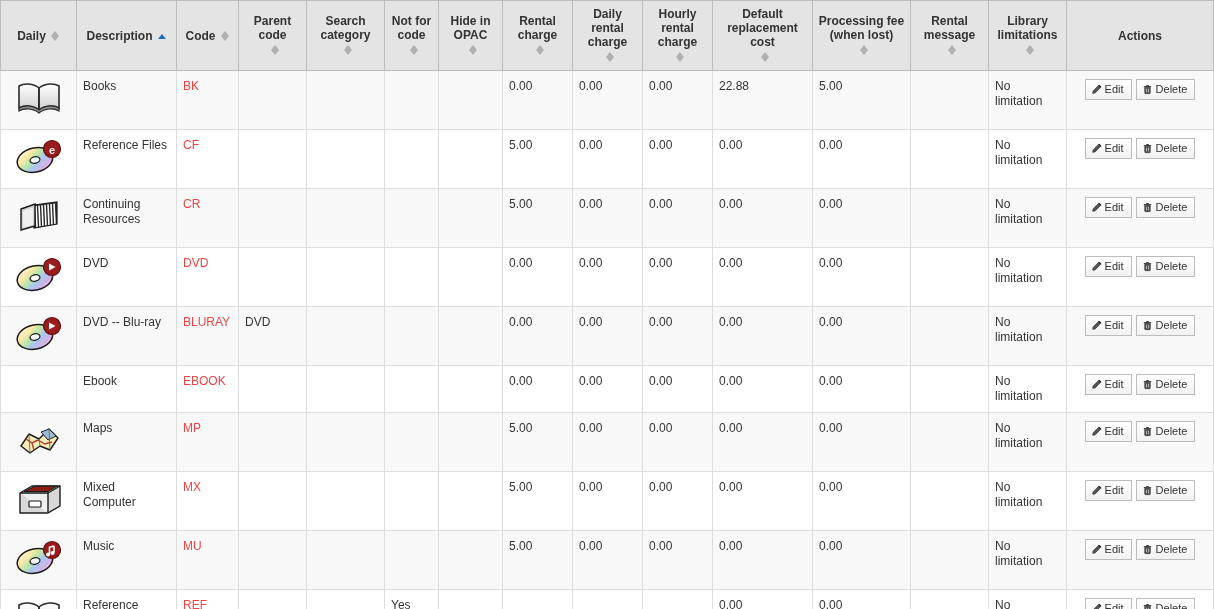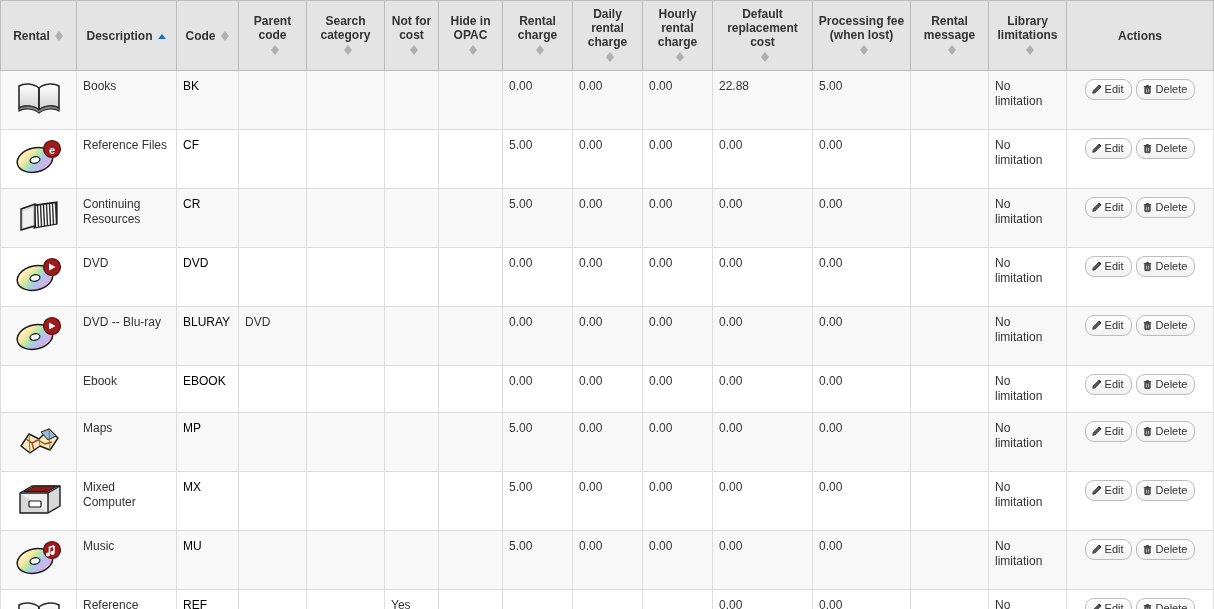--- a/index.html
+++ b/index.html
@@ -53,27 +53,27 @@
     position:absolute;left:0;width:0;height:0;
     border-left:4px solid transparent;
     border-right:4px solid transparent;
   }
   .sorticon i.up{ top:2px; border-bottom:5px solid #b0b0b0; }
   .sorticon i.dn{ bottom:2px; border-top:5px solid #b0b0b0; }
   .sorticon.asc i.up{ border-bottom-color:#1a6fc4; }
   .sorticon.asc i.up{ top:5px; }
 
   td.img-cell{ text-align:center; padding:6px 4px; }
-  td.code-cell a{ color:#000000; text-decoration:none; }
+  td.code-cell a{ color:#ef4444; text-decoration:none; }
   td.actions-cell{ text-align:center; vertical-align:top; padding-top:8px; white-space:nowrap;}
 
   .btn{
     display:inline-block;
     border:1px solid #bcbcbc;
-    border-radius:9px;
+    border-radius:0;
     background:linear-gradient(to bottom,#ffffff 0%,#f1f1f1 100%);
     color:#333333;
     font-size:11px;
     line-height:13px;
     padding:3px 7px 3px 5px;
     margin:0 2px;
     font-family:"Liberation Sans", sans-serif;
     cursor:pointer;
   }
   .btn svg{ vertical-align:-2px; margin-right:3px; }
@@ -97,26 +97,26 @@
       <col style="width:70px">
     <col style="width:70px">
       <col style="width:100px">
       <col style="width:98px">
     <col style="width:78px">
       <col style="width:78px">
       <col style="width:auto">
   </colgroup>
   <thead>
     <tr id="hdr-row">
-        <th><span class="thwrap"><span class="thlabel">Rental</span><span class="sorticon"><i class="up"></i><i class="dn"></i></span></span></th>
+        <th><span class="thwrap"><span class="thlabel">Daily</span><span class="sorticon"><i class="up"></i><i class="dn"></i></span></span></th>
         <th><span class="thwrap"><span class="thlabel">Description</span><span class="sorticon asc"><i class="up"></i></span></span></th>
         <th><span class="thwrap"><span class="thlabel">Code</span><span class="sorticon"><i class="up"></i><i class="dn"></i></span></span></th>
         <th><span class="thwrap"><span class="thlabel">Parent code</span><span class="sorticon"><i class="up"></i><i class="dn"></i></span></span></th>
         <th><span class="thwrap"><span class="thlabel">Search category</span><span class="sorticon"><i class="up"></i><i class="dn"></i></span></span></th>
-        <th><span class="thwrap"><span class="thlabel">Not for cost</span><span class="sorticon"><i class="up"></i><i class="dn"></i></span></span></th>
+        <th><span class="thwrap"><span class="thlabel">Not for code</span><span class="sorticon"><i class="up"></i><i class="dn"></i></span></span></th>
         <th><span class="thwrap"><span class="thlabel">Hide in OPAC</span><span class="sorticon"><i class="up"></i><i class="dn"></i></span></span></th>
         <th><span class="thwrap"><span class="thlabel">Rental charge</span><span class="sorticon"><i class="up"></i><i class="dn"></i></span></span></th>
         <th><span class="thwrap"><span class="thlabel">Daily rental charge</span><span class="sorticon"><i class="up"></i><i class="dn"></i></span></span></th>
         <th><span class="thwrap"><span class="thlabel">Hourly rental charge</span><span class="sorticon"><i class="up"></i><i class="dn"></i></span></span></th>
         <th><span class="thwrap"><span class="thlabel">Default replacement cost</span><span class="sorticon"><i class="up"></i><i class="dn"></i></span></span></th>
         <th><span class="thwrap"><span class="thlabel">Processing fee (when lost)</span><span class="sorticon"><i class="up"></i><i class="dn"></i></span></span></th>
         <th><span class="thwrap"><span class="thlabel">Rental message</span><span class="sorticon"><i class="up"></i><i class="dn"></i></span></span></th>
         <th><span class="thwrap"><span class="thlabel">Library limitations</span><span class="sorticon"><i class="up"></i><i class="dn"></i></span></span></th>
         <th><span class="thwrap"><span class="thlabel">Actions</span></span></th>
       </tr>

